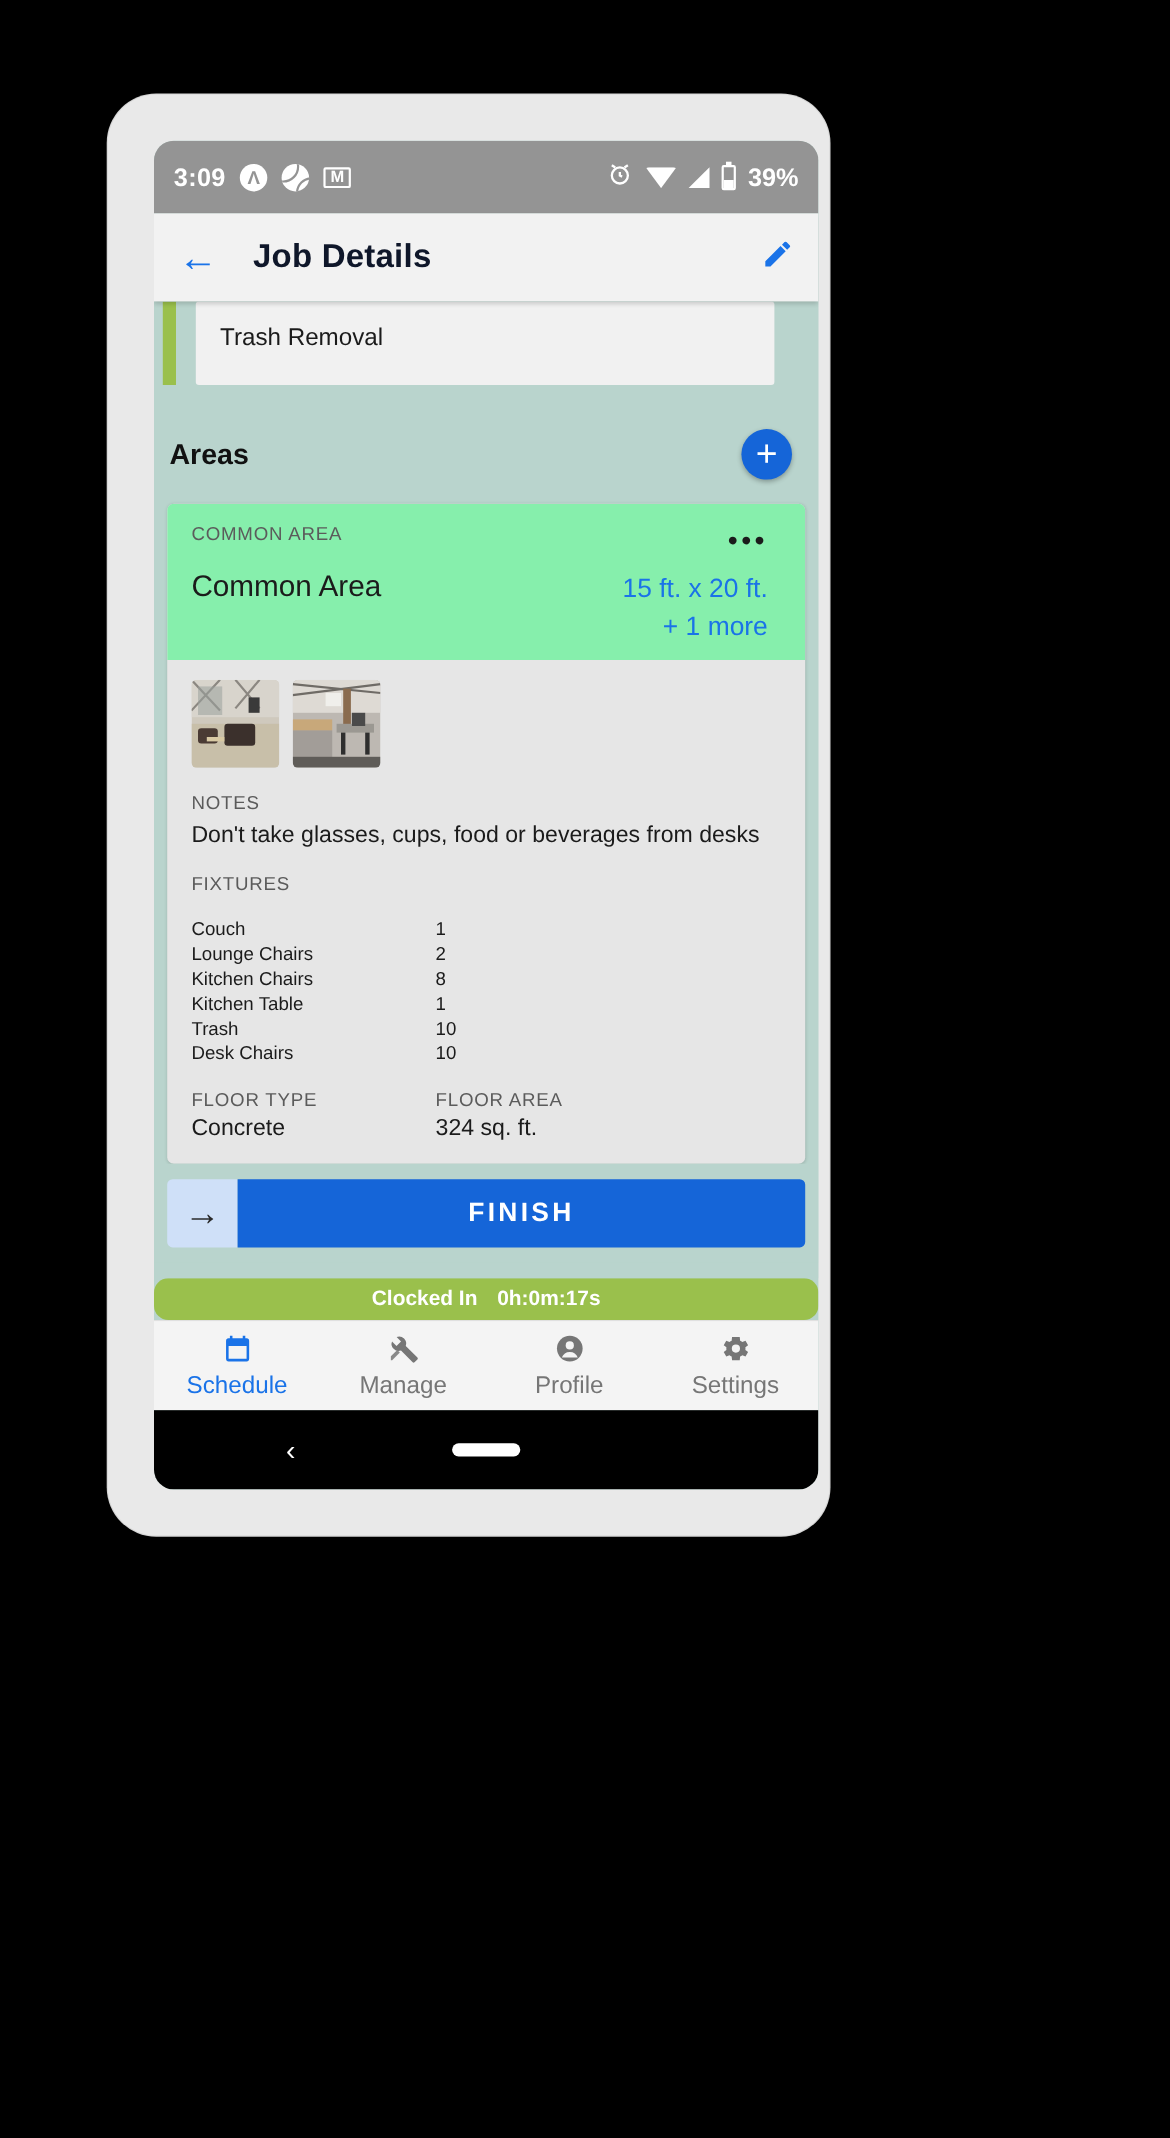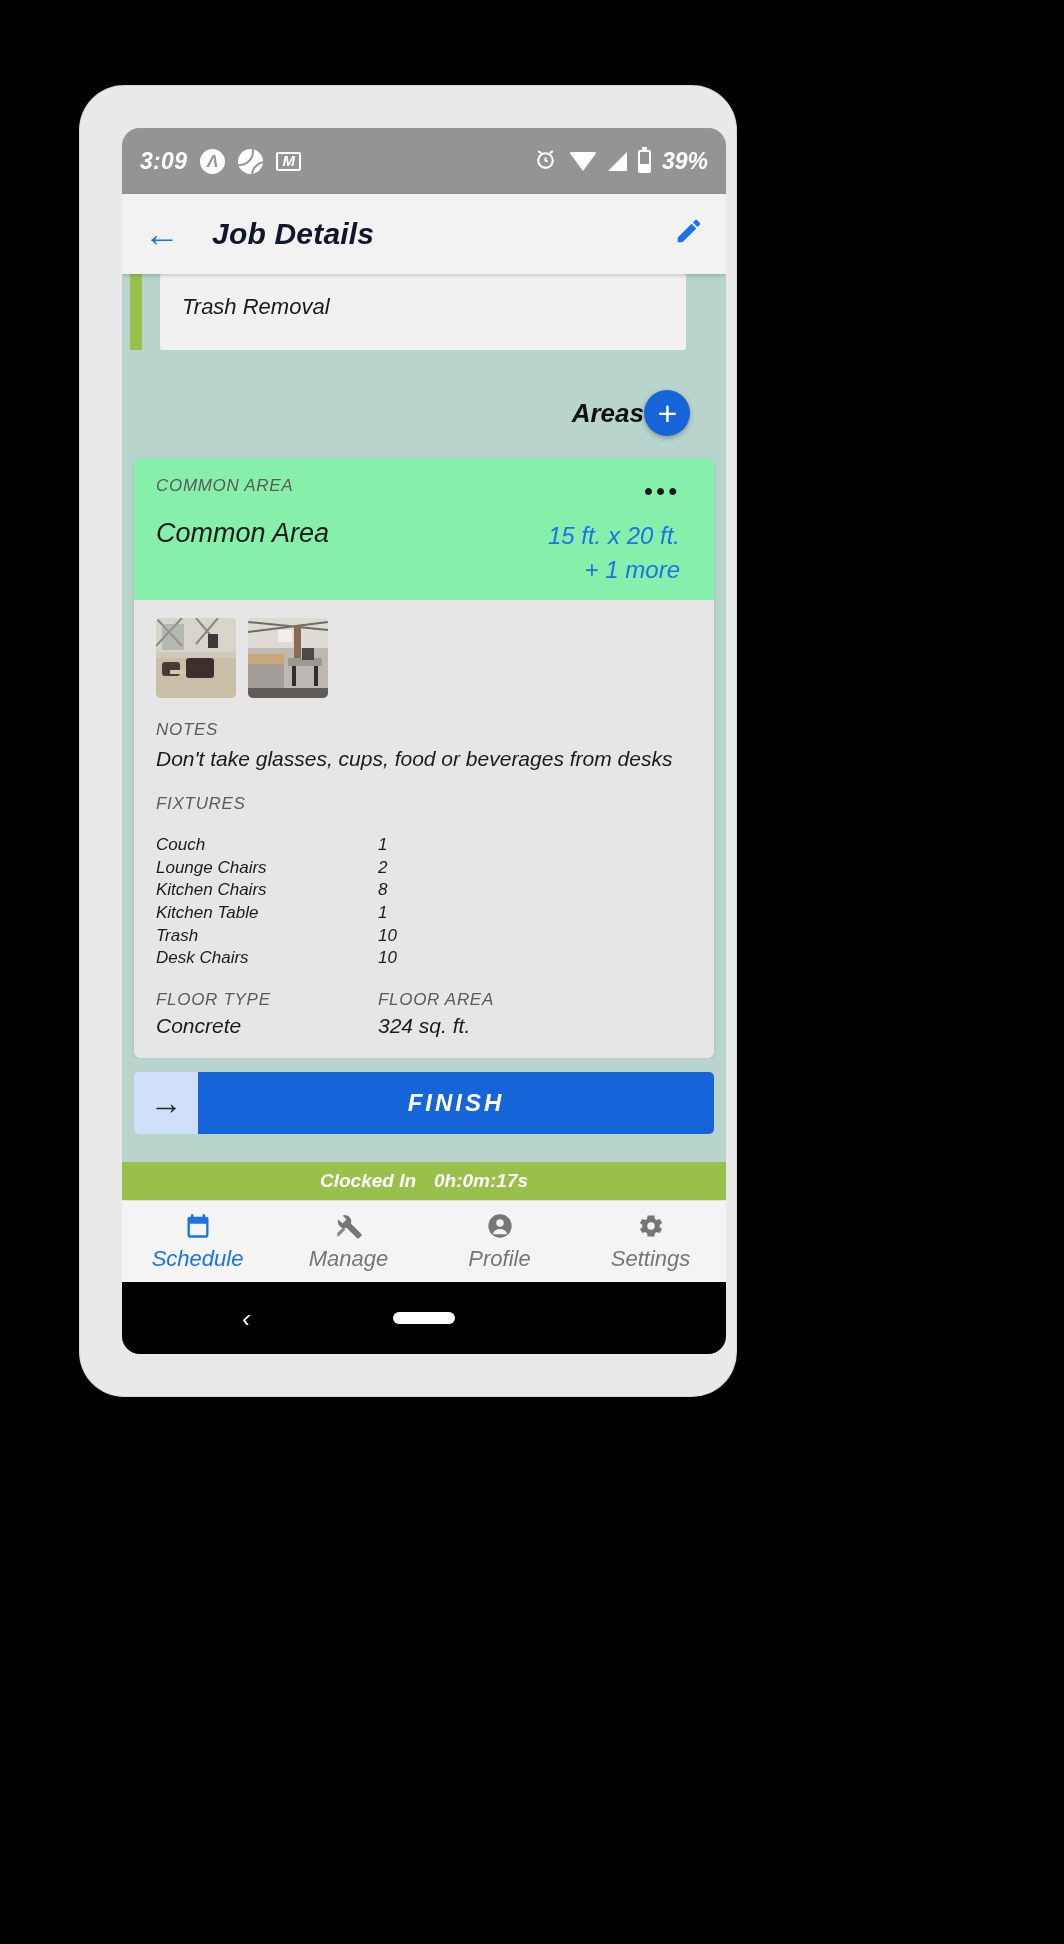--- a/index.html
+++ b/index.html
@@ -1,26 +1,25 @@
 <!DOCTYPE html>
 <html><head>
 <meta charset="utf-8">
 <style>
   * { margin:0; padding:0; box-sizing:border-box; }
   html,body { width:1064px; height:1944px; background:#000; overflow:hidden; }
   body { font-family:"Liberation Sans", sans-serif; }
 
   
   .device {
-    position:absolute; left:80px; top:86px;
+    position:absolute; left:98px; top:86px;
     width:656px; height:1310px;
     background:#e9e9e9;
     border-radius:44px;
     box-shadow:0 0 0 1px #d5d5d5;
-    font-style:italic;
   }
   .screen {
     position:absolute; left:42px; top:42px;
     width:604px; height:1226px;
     border-radius:18px;
     overflow:hidden;
     background:#b9d4cd;
     display:flex; flex-direction:column;
   }
 
@@ -79,22 +78,22 @@
 
   .task-strip { display:flex; padding:0 40px 0 8px; }
   .task-bar { width:12px; background:#9ac04c; border-radius:0; flex:none; }
   .task-card {
     flex:1; background:#f1f1f1; margin-left:18px; border-radius:3px;
     padding:20px 22px; min-height:76px;
     font-size:22px; color:#1b1b1b;
   }
 
   .areas-row {
-    display:flex; align-items:center; justify-content:flex-end;
-    padding:40px 36px 22px 8px; margin-left:0;
+    display:flex; align-items:center; justify-content:space-between;
+    padding:40px 24px 22px 8px; margin-left:0;
   }
   .areas-title { font-size:26px; font-weight:700; color:#111; margin-left:6px; }
   .fab {
     width:46px; height:46px; border-radius:50%; background:#1565d8;
     color:#fff; display:flex; align-items:center; justify-content:center;
     font-size:34px; line-height:1; font-weight:400; cursor:pointer;
     box-shadow:0 2px 5px rgba(0,0,0,.3);
   }
 
   .area-card {
@@ -137,21 +136,21 @@
   }
   .finish-btn {
     flex:1; background:#1565d8; border-radius:0 5px 5px 0;
     display:flex; align-items:center; justify-content:center;
     color:#fff; font-size:24px; font-weight:700; letter-spacing:3px; cursor:pointer;
   }
 
   .clocked {
     background:#9ac04c; color:#fff; font-size:19px; font-weight:700;
     display:flex; align-items:center; justify-content:center; gap:18px;
-    height:38px; flex:none;
+    height:38px; flex:none;border-radius:13px;
   }
 
   
   .bottomnav {
     height:82px; background:#f4f4f4; flex:none; display:flex;
     border-top:1px solid #e0e0e0;
   }
   .nav-item { flex:1; display:flex; flex-direction:column; align-items:center; justify-content:center; gap:5px; cursor:pointer; }
   .nav-label { font-size:22px; color:#767676; }
   .nav-item.active .nav-label { color:#1a73e8; }

